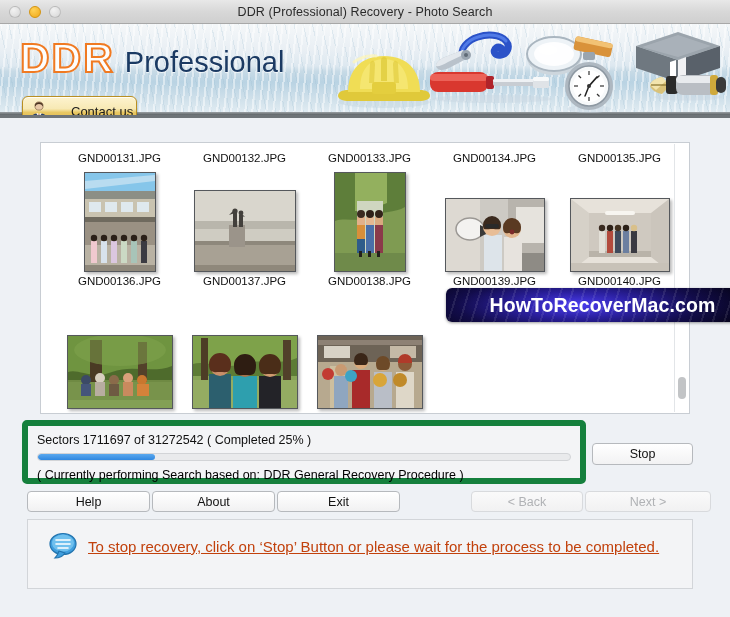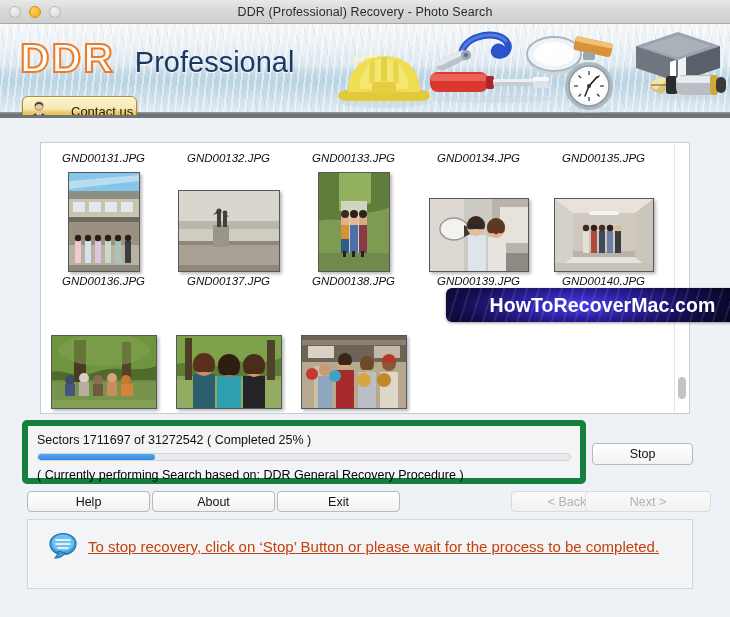--- a/index.html
+++ b/index.html
@@ -76,21 +76,21 @@
     content:"";
     position:absolute; left:0; right:0; bottom:0; height:3px;
     background: linear-gradient(to bottom, #9aa0a4, #5d6366);
   }
 
   .logo-wrap {
     position: absolute;
     left: 20px; top: 11px;
     display: flex;
     align-items: baseline;
-    gap: 20px;
+    gap: 10px;
     z-index: 3;
   }
   .logo-ddr {
     font-size: 41px;
     font-weight: bold;
     letter-spacing: 2px;
     color: #fdfdfd;
     -webkit-text-stroke: 2px #f07a22;
     text-shadow: 0 1px 0 rgba(255,255,255,.9);
     font-family: "Liberation Sans", sans-serif;
@@ -139,23 +139,22 @@
   .filepanel {
     position: absolute;
     left: 40px; top: 24px;
     width: 650px; height: 272px;
     background: #ffffff;
     border: 1px solid #c8cdd3;
     overflow: hidden;
   }
   .file-grid {
     position: relative;
-    padding: 6px 0 0 0;
+    padding: 6px 0 0 16px;
     width: 100%;
-    font-style: italic;
   }
   .file-row {
     display: flex;
     width: 628px;
   }
   .file-cell {
     width: 125px;
     display: flex;
     flex-direction: column;
     align-items: center;
@@ -261,21 +260,21 @@
   }
   .btn.disabled {
     color: #b0b2b5;
     background: linear-gradient(to bottom, #fafafa, #f1f1f2);
     border-color: #d8dadd;
     cursor: default;
   }
   .btn-help  { left: 27px;  width: 123px; }
   .btn-about { left: 152px; width: 123px; }
   .btn-exit  { left: 277px; width: 123px; }
-  .btn-back  { left: 471px; width: 112px; margin-left: 40px; }
+  .btn-back  { left: 471px; width: 112px; }
   .btn-next  { left: 585px; width: 126px; }
 
   
   .infopanel {
     position: absolute;
     left: 27px; top: 401px;
     width: 666px; height: 70px;
     background: #f3f4f6;
     border: 1px solid #d2d5d9;
   }

